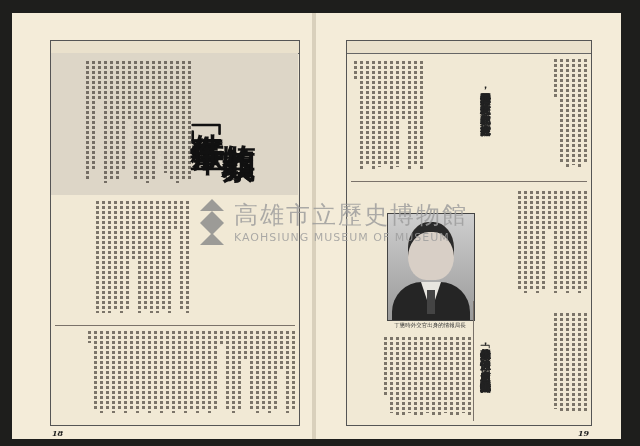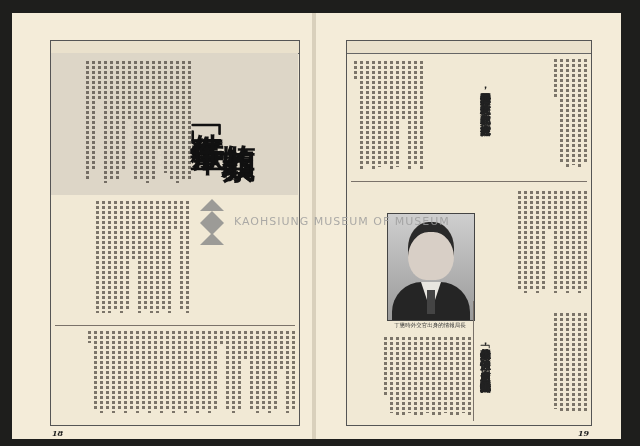--- a/index.html
+++ b/index.html
@@ -220,15 +220,16 @@
 </div>
 
 <div class="wm">
   <div class="wm-logo">
     <i style="top:2px"></i>
       <i style="top:14px"></i>
       <i style="top:26px;transform:scaleY(-1)"></i>
       <i style="top:36px"></i>
   </div>
   <div class="wm-text">
+    <div class="wm-cn">高雄市立歷史博物館</div>
     <div class="wm-en">KAOHSIUNG MUSEUM OF MUSEUM</div>
   </div>
 </div>
 
 </body></html>

